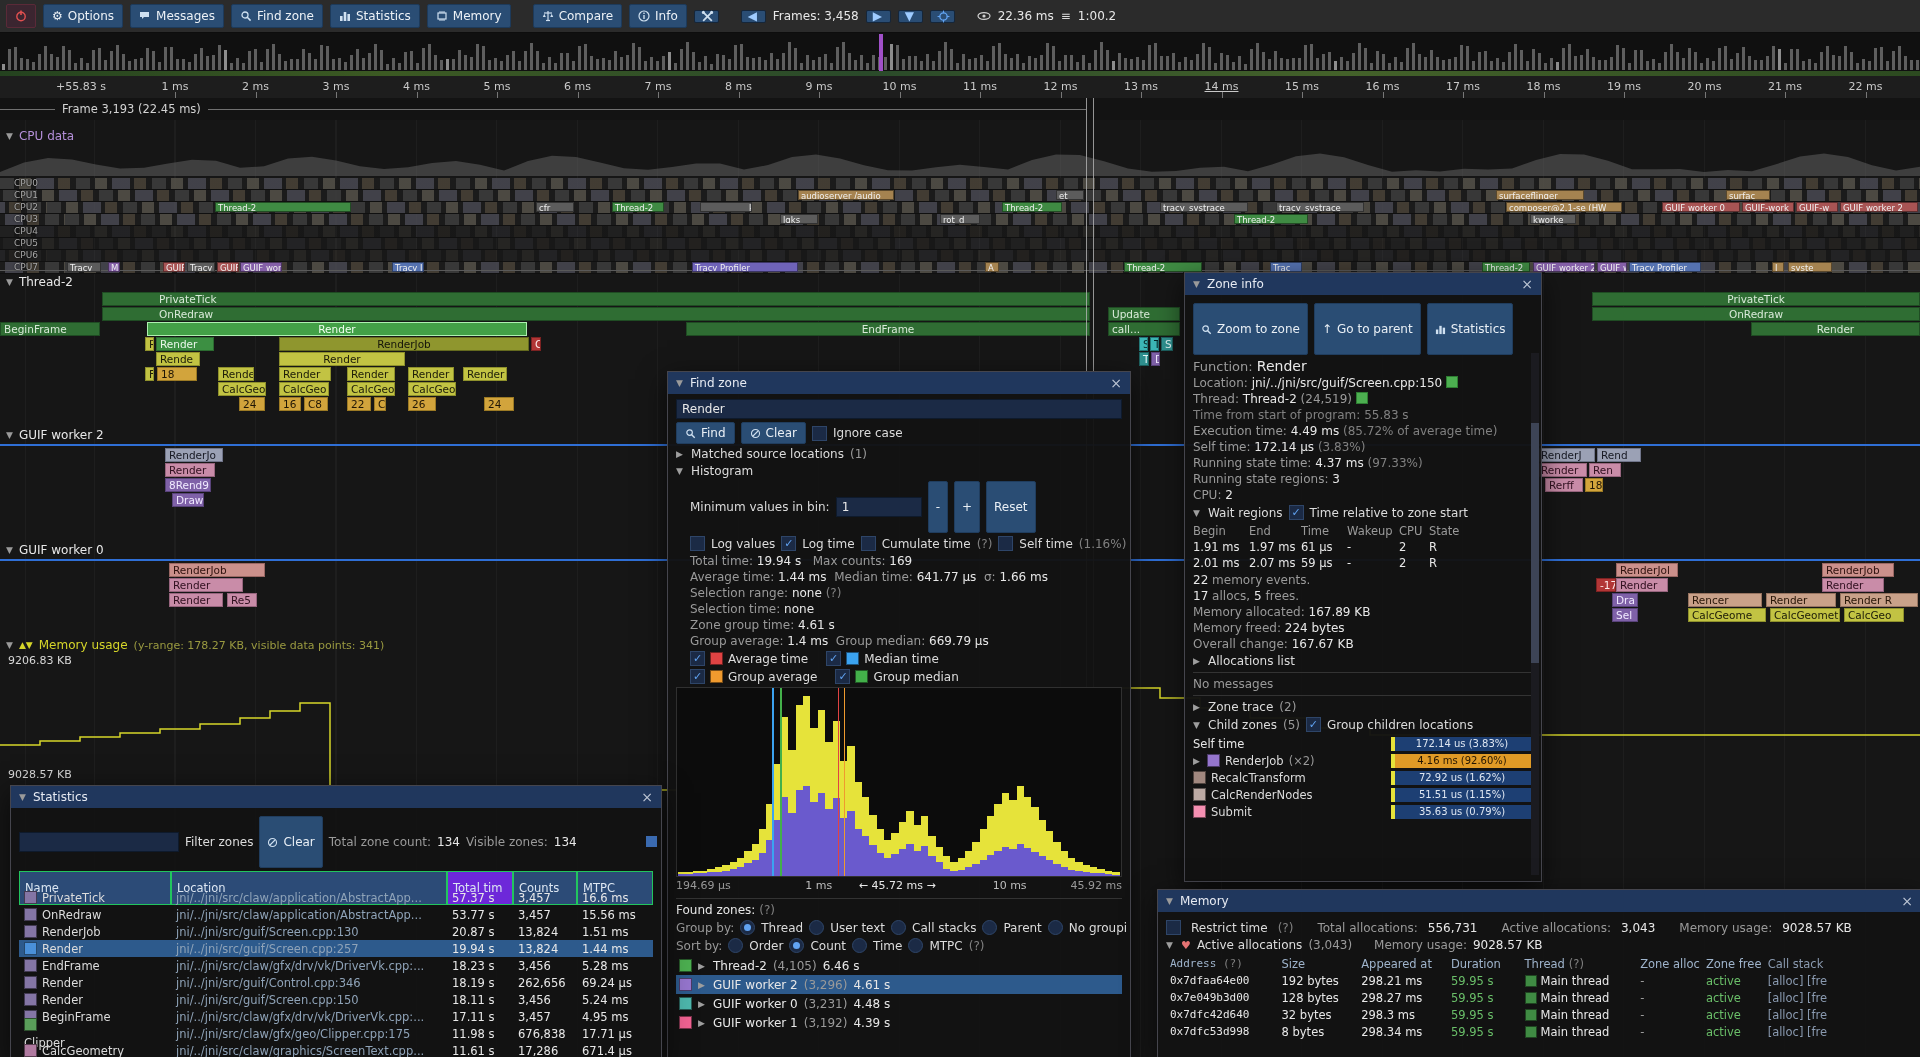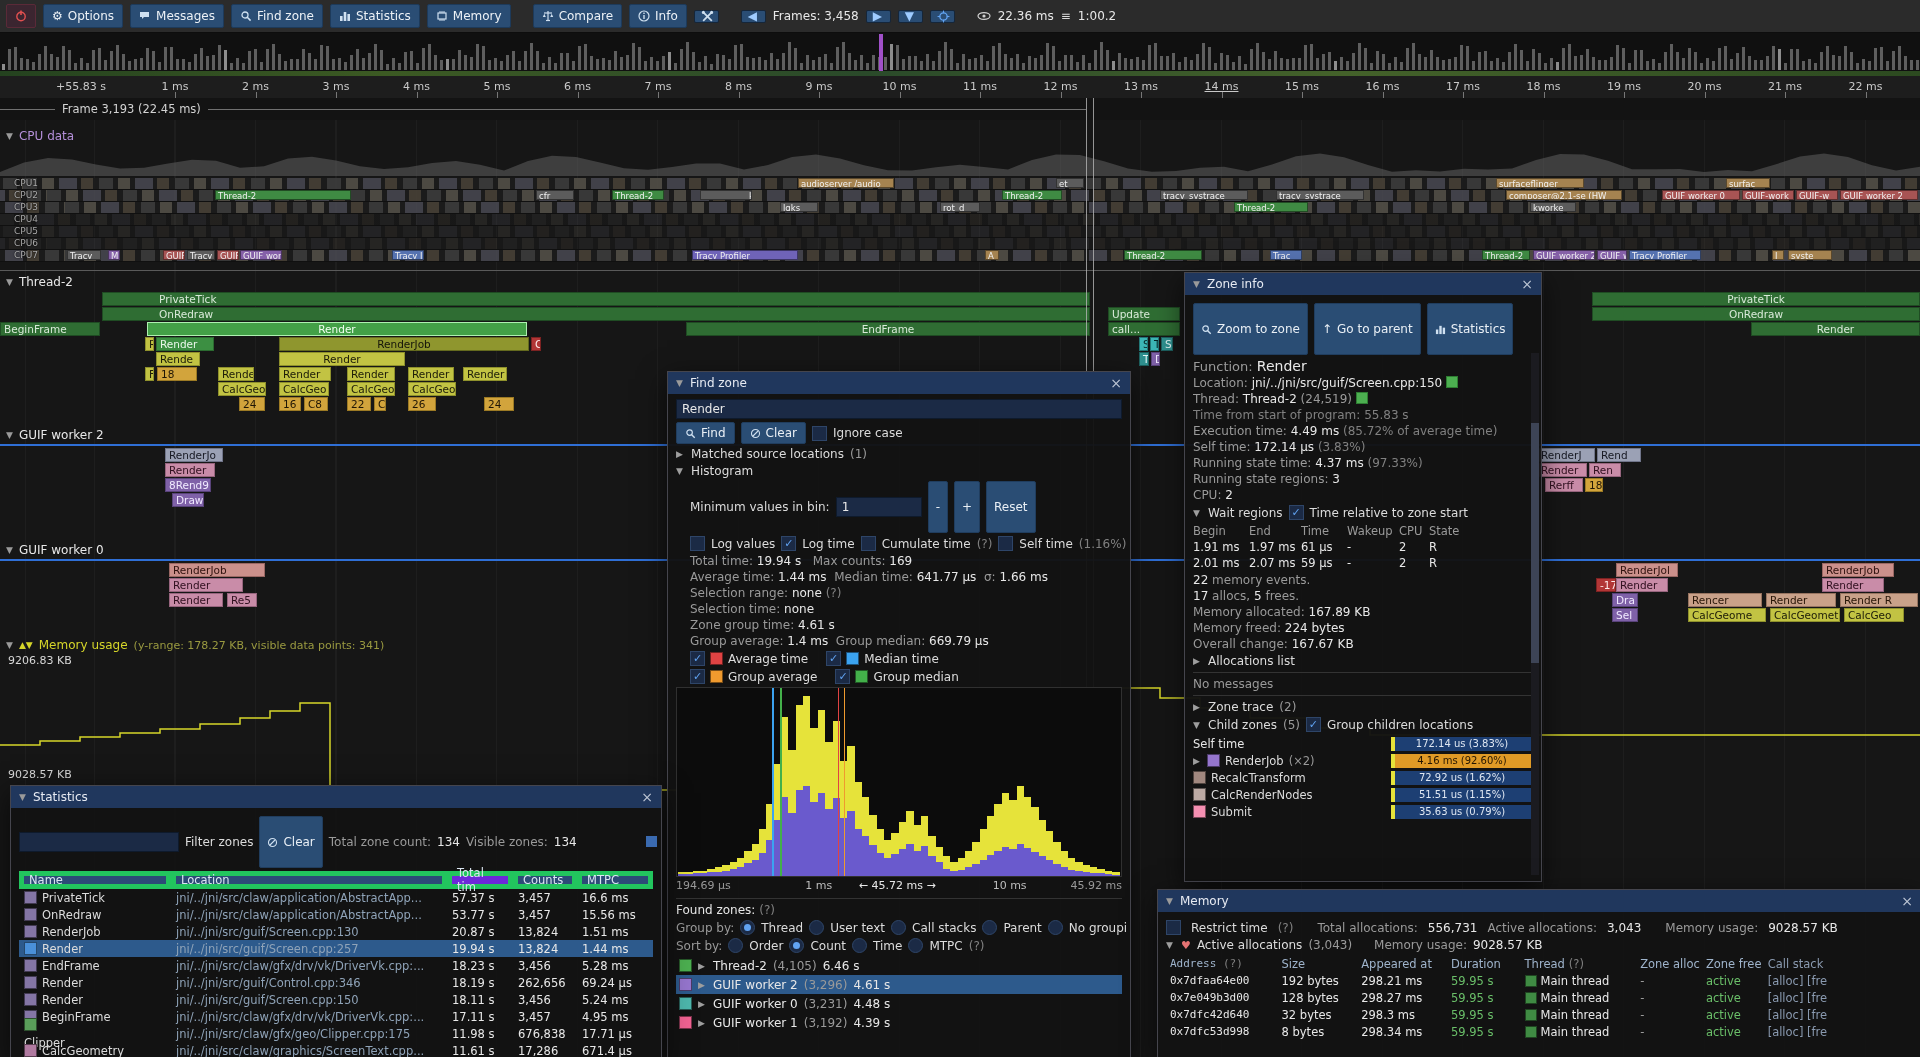--- a/index.html
+++ b/index.html
@@ -125,21 +125,21 @@
   .child-name{flex:1;display:flex;align-items:center;gap:5px;overflow:hidden}
   .zi-bar{position:relative;width:142px;height:14px;background:#1d3f73;font-size:10px;line-height:14px;text-align:center;
           color:#dfe7f2;overflow:hidden;flex:0 0 auto}
   .zi-bar .sliver{position:absolute;left:0;top:0;bottom:0;width:4px;background:#e6e33a}
   .zi-bar.hot{background:#e09a26;color:#241500}
   .scrollbar{position:absolute;right:2px;top:58px;bottom:6px;width:8px;background:#1b1b20}
   .scrollbar .thumb{position:absolute;left:0;right:0;top:70px;height:240px;background:#3d4456}
   
   #win-stats{left:10px;top:785px;width:650px;height:272px;z-index:12}
   .stats-h{display:flex;height:18px;margin-top:2px;font-size:11.5px;color:#dce6f2}
-  .stats-hcell{background:#2c4b77;border:5px solid #22c55e;padding:0 5px;box-sizing:border-box;display:flex;align-items:center;cursor:pointer}
+  .stats-hcell{background:#2c4b77;border:1px solid #22c55e;padding:16px 5px;box-sizing:border-box;display:flex;align-items:center;cursor:pointer}
   .stats-hcell.active{background:#6d28d9}
   .stats-row{display:flex;height:17px;align-items:center;font-size:11.5px;cursor:pointer}
   .stats-row.sel{background:#2d5a8c}
   .sc{overflow:hidden;white-space:nowrap;box-sizing:border-box;padding:0 5px}
   .w-name{width:152px}.w-loc{width:276px}.w-time{width:66px}.w-cnt{width:64px}.w-mtpc{width:76px}
   .loc{color:#8fa3b8}
   #stats-scrollbtn{position:absolute;right:4px;top:28px;width:11px;height:11px;background:#3a6ab0}
   
   #win-mem{left:1157px;top:889px;width:763px;height:168px;z-index:12}
   .mem-h{display:flex;height:17px;font-size:11.5px;color:#9fb4cc;align-items:center}
@@ -663,20 +663,23 @@
 
   <div id="timeline">
     <div class="sec-head" id="cpu-head">
       <span class="tri">▼</span>
       <span>CPU data</span>
     </div>
     <svg id="cpu-ribbon" preserveAspectRatio="none" viewBox="0 0 1920 34">
         <polygon id="cpu-poly" fill="#6e6e6e" opacity="0.45" points="0,34 0,30.0 24,20.6 48,16.0 72,17.6 96,22.6 120,26.4 144,25.8 168,21.5 192,17.7 216,18.8 240,25.8 264,24.3 288,16.5 312,14.7 336,18.6 360,24.3 384,27.1 408,25.3 432,21.1 456,19.1 480,22.7 504,28.6 528,19.1 552,13.7 576,14.9 600,20.6 624,26.2 648,27.8 672,25.1 696,21.5 720,21.6 744,27.5 768,23.1 792,15.0 816,12.6 840,16.5 864,23.3 888,28.2 912,28.4 936,25.2 960,22.7 984,25.1 1008,27.4 1032,18.1 1056,12.4 1080,13.1 1104,19.3 1128,26.5 1152,29.8 1176,29.0 1200,25.7 1224,24.8 1248,29.2 1272,22.4 1296,14.3 1320,11.5 1344,15.3 1368,23.0 1392,29.8 1416,28.2 1440,29.6 1464,26.7 1488,27.5 1512,26.4 1536,18.0 1560,12.0 1584,12.4 1608,18.8 1632,27.2 1656,27.2 1680,26.9 1704,29.9 1728,28.1 1752,29.3 1776,22.2 1800,14.6 1824,11.4 1848,15.0 1872,23.3 1896,28.5 1920,24.7 1920,34"></polygon>
       </svg>
     <div id="cpu-rows">
+        <div class="cpu-row tex0">
+          <span class="cpu-label">CPU0</span>
+        </div>
         <div class="cpu-row tex1">
           <span class="cpu-label">CPU1</span>
           <div class="chip c-tan" style="left: 798px; width: 96px;">audioserver /audio</div>
           <div class="chip c-tan" style="left: 1496px; width: 88px;">surfaceflinger</div>
           <div class="chip c-tan" style="left: 1726px; width: 44px;">surfac</div>
           <div class="chip c-gray" style="left: 1056px; width: 28px;">et</div>
         </div>
         <div class="cpu-row tex2">
           <span class="cpu-label">CPU2</span>
           <div class="chip c-green" style="left: 215px; width: 136px;">Thread-2</div>
@@ -1510,21 +1513,21 @@
       <span>Memory</span>
       <span class="win-close">×</span>
     </div>
     <div class="win-body">
       <div class="row" style="gap:10px">
         <span class="cb"></span>
         <span>Restrict time</span>
         <span class="dim">(?)</span>
         <span class="gray" style="margin-left:14px">Total allocations:</span>
           <span class="wht">556,731</span>
-        <span class="gray" style="">Active allocations:</span>
+        <span class="gray" style="margin-left:14px">Active allocations:</span>
           <span class="wht">3,043</span>
         <span class="gray" style="margin-left:14px">Memory usage:</span>
           <span class="wht">9028.57 KB</span>
       </div>
       <div class="row">
         <span class="exp">▼</span>
         <span class="heart">♥</span>
         <span>Active allocations</span>
         <span class="gray">(3,043)</span>
         <span class="gray" style="margin-left:16px">Memory usage:</span>

